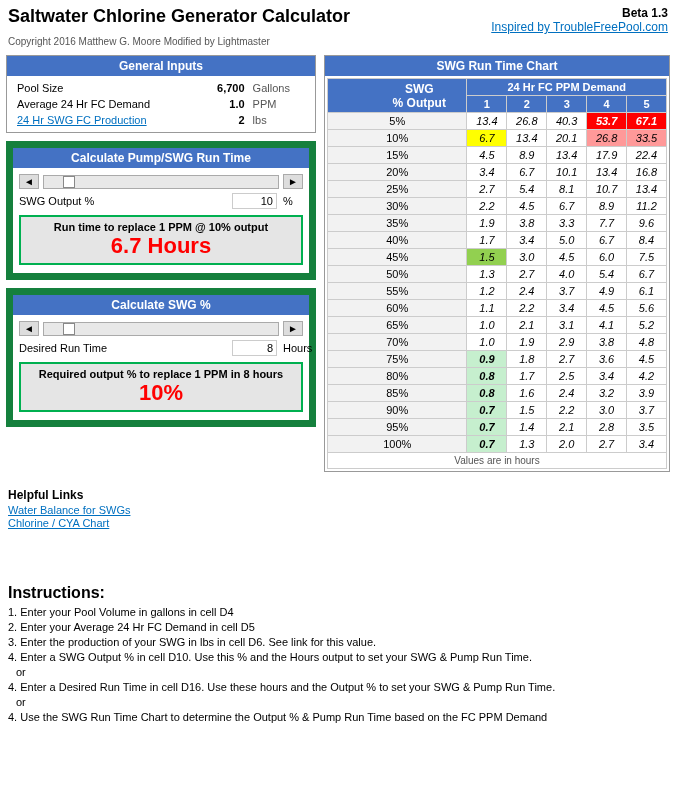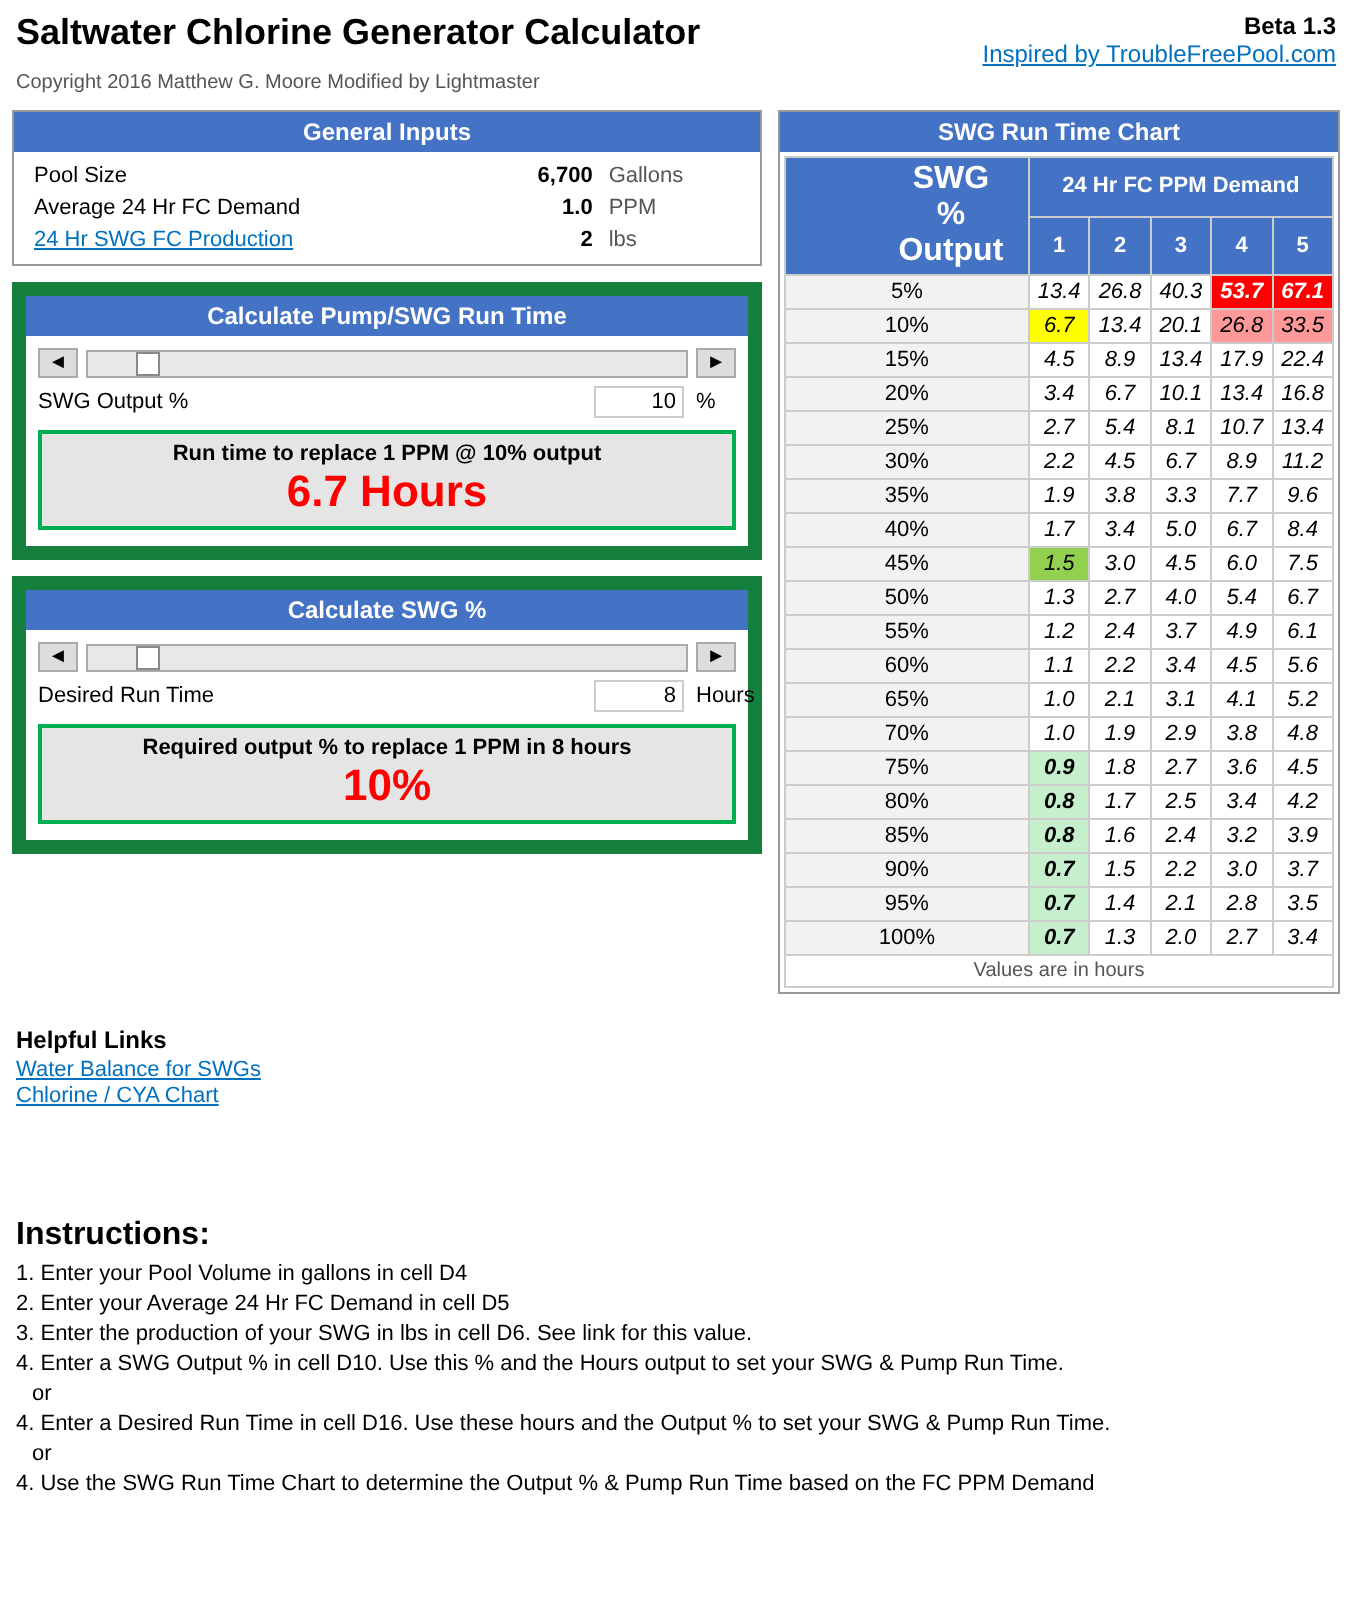--- a/index.html
+++ b/index.html
@@ -37,21 +37,21 @@
       font-size: 10px;
       color: #555;
       padding: 0 8px 4px 8px;
     }
     .main-layout {
       display: flex;
       padding: 4px 6px;
       gap: 8px;
     }
     .left-panel {
-      width: 375px;
+      width: 310px;
       flex-shrink: 0;
     }
     .right-panel {
       flex: 1;
     }
     
     .section-box {
       border: 1px solid #999;
       margin-bottom: 8px;
     }
@@ -320,21 +320,21 @@
 
   </div>
 
   <div class="right-panel">
     <div class="section-box">
       <div class="section-header">SWG Run Time Chart</div>
       <div style="padding:2px;">
         <table class="chart-table">
           <thead>
             <tr>
-              <th class="chart-header-col" rowspan="2" style="font-size:16px;padding-left:48px;">SWG<br>% Output</th>
+              <th class="chart-header-col" rowspan="2" style="font-size:12px;padding-left:48px;">SWG<br>% Output</th>
               <th class="chart-header-sub" colspan="5">24 Hr FC PPM Demand</th>
             </tr>
             <tr>
               <th class="chart-header-col">1</th>
               <th class="chart-header-col">2</th>
               <th class="chart-header-col">3</th>
               <th class="chart-header-col">4</th>
               <th class="chart-header-col">5</th>
             </tr>
           </thead>

